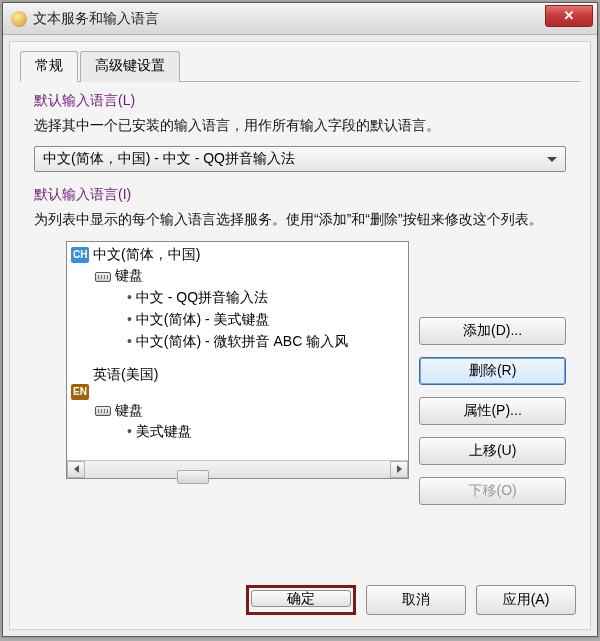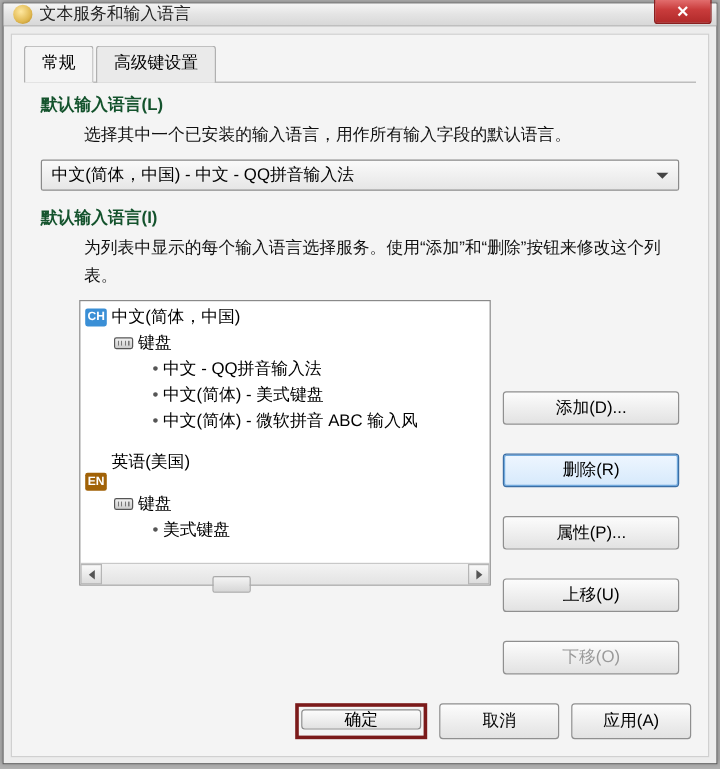--- a/index.html
+++ b/index.html
@@ -75,29 +75,27 @@
   .tab.active {
     background: #f4f4f4;
     border-bottom: 1px solid #f4f4f4;
   }
   .group {
     margin-bottom: 14px;
   }
   .group-title {
     font-size: 14px;
     margin-bottom: 4px;
-    color: #14532d;
-    font-weight: bold;
+    color: #701a75;
   }
   .group-desc {
     font-size: 14px;
     line-height: 1.6;
     color: #111;
     margin-bottom: 10px;
-    margin-left: 36px;
   }
   .combo {
     width: 100%;
     height: 26px;
     border: 1px solid #8a8a8a;
     background: linear-gradient(to bottom, #fafafa, #e6e6e6);
     display: flex;
     align-items: center;
     padding: 0 8px;
     justify-content: space-between;
@@ -184,21 +182,21 @@
     position:absolute; left:30%; top:1px; height:14px; width:32px;
     background: linear-gradient(#f4f4f4,#d6d6d6);
     border:1px solid #a9a9a9; border-radius:2px;
   }
   .arrow-l,.arrow-r{width:0;height:0;border-top:4px solid transparent;border-bottom:4px solid transparent;}
   .arrow-l{border-right:5px solid #555;}
   .arrow-r{border-left:5px solid #555;}
   .side-buttons {
     display: flex;
     flex-direction: column;
-    gap: 24px;
+    gap: 12px;
     width: 154px;
     padding-top: 76px;
   }
   .wbtn {
     height: 28px;
     border: 1px solid #8f8f8f;
     background: linear-gradient(#fcfcfc,#e2e2e2);
     border-radius: 3px;
     font-size: 14px;
     display: flex;

